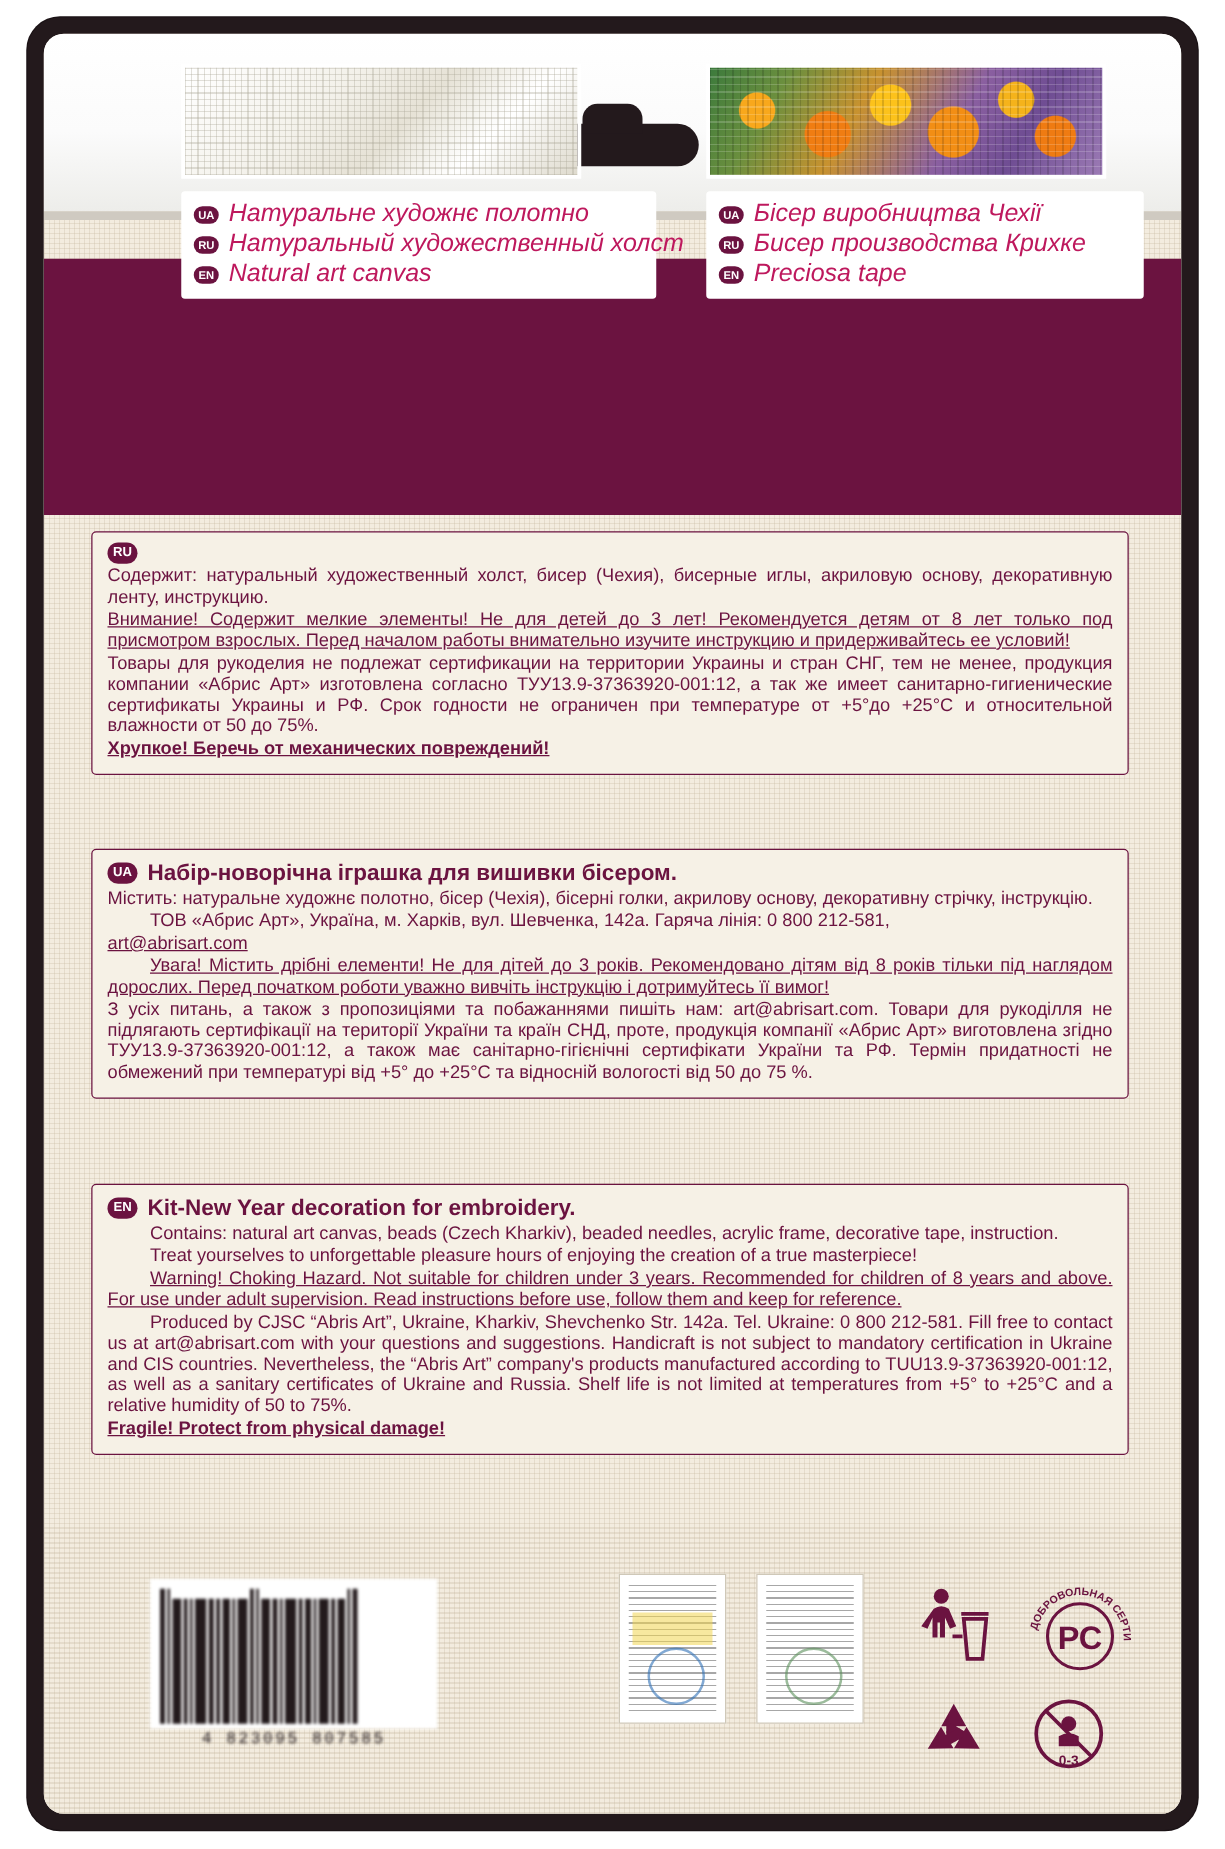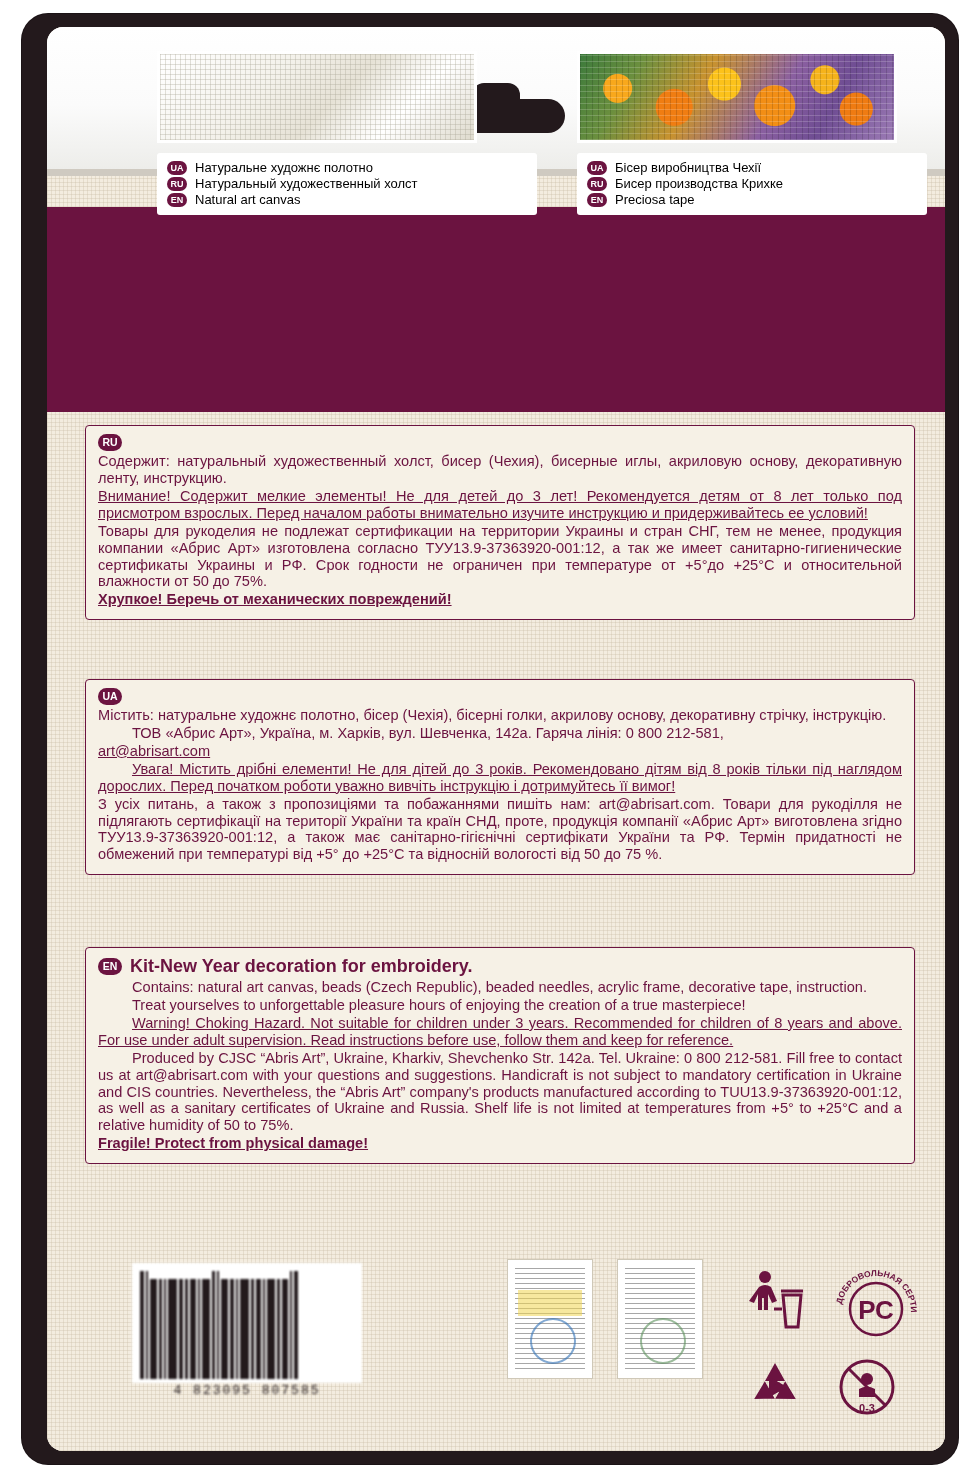--- a/index.html
+++ b/index.html
@@ -31,21 +31,20 @@
   }
   .pkg-inner {
     position: absolute;
     left: 13px;
     top: 13px;
     right: 13px;
     bottom: 13px;
     background: #f2ece0;
     border-radius: 16px;
     overflow: hidden;
-    margin-left: 12px;
   }
 
   
   .hanger {
     position: absolute;
     left: 0;
     top: 0;
     width: 100%;
     height: 142px;
     background: linear-gradient(180deg, #ffffff 0%, #fbfbfb 55%, #ededea 100%);
@@ -167,22 +166,23 @@
     background: #6b1340;
     color: #ffffff;
     font-size: 9px;
     font-weight: bold;
     text-align: center;
     line-height: 14px;
     margin-right: 8px;
     flex: none;
   }
   .cap-text {
-    font-size: 13px;
-    color: #000000;
+    font-size: 20px;
+    color: #be185d;
+    font-style: italic;
   }
   .feature.left { left: 110px; }
   .feature.right { left: 530px; }
   .feature.right .caption { width: 350px; }
 
   
   .block {
     position: absolute;
     left: 38px;
     width: 830px;
@@ -371,37 +371,38 @@
           <p>Содержит: натуральный художественный холст, бисер (Чехия), бисерные иглы, акриловую основу, декоративную ленту, инструкцию.</p>
           <p class="u">Внимание! Содержит мелкие элементы! Не для детей до 3 лет! Рекомендуется детям от 8 лет только под присмотром взрослых. Перед началом работы внимательно изучите инструкцию и придерживайтесь ее условий!</p>
           <p>Товары для рукоделия не подлежат сертификации на территории Украины и стран СНГ, тем не менее, продукция компании «Абрис Арт» изготовлена согласно ТУУ13.9-37363920-001:12, а так же имеет санитарно-гигиенические сертификаты Украины и РФ. Срок годности не ограничен при температуре от +5°до +25°С и относительной влажности от 50 до 75%.</p>
           <p class="u b">Хрупкое! Беречь от механических повреждений!</p>
         </div>
       </div>
 
       <div class="block block-ua">
         <div class="blk-title">
           <span class="lang-big">UA</span>
+          <span class="title-text">Набір-новорічна іграшка для вишивки бісером.</span>
         </div>
         <div class="body">
           <p>Містить: натуральне художнє полотно, бісер (Чехія), бісерні голки, акрилову основу, декоративну стрічку, інструкцію.</p>
           <p class="ind">ТОВ «Абрис Арт», Україна, м. Харків, вул. Шевченка, 142а. Гаряча лінія: 0 800 212-581,</p>
           <p class="u">art@abrisart.com</p>
           <p class="u ind">Увага! Містить дрібні елементи! Не для дітей до 3 років. Рекомендовано дітям від 8 років тільки під наглядом дорослих.   Перед початком роботи уважно вивчіть інструкцію і дотримуйтесь її вимог!</p>
           <p>З усіх питань, а також з пропозиціями та побажаннями пишіть нам: art@abrisart.com. Товари для рукоділля не підлягають сертифікації на території України та країн СНД, проте, продукція компанії «Абрис Арт» виготовлена згідно ТУУ13.9-37363920-001:12, а також має санітарно-гігієнічні сертифікати України та РФ. Термін придатності не обмежений при температурі від +5° до +25°С та відносній вологості від 50 до 75 %.</p>
         </div>
       </div>
 
       <div class="block block-en">
         <div class="blk-title">
           <span class="lang-big">EN</span>
           <span class="title-text">Kit-New Year decoration for embroidery.</span>
         </div>
         <div class="body">
-          <p class="ind">Contains: natural art canvas, beads (Czech Republic), beaded needles, acrylic frame, decorative tape,  instruction.</p>
+          <p class="ind">Contains: natural art canvas, beads (Czech Kharkiv), beaded needles, acrylic frame, decorative tape,  instruction.</p>
           <p class="ind">Treat yourselves to unforgettable pleasure hours of enjoying the creation of a true masterpiece!</p>
           <p class="u ind">Warning! Choking Hazard. Not suitable for children under 3 years. Recommended for children of 8 years and above. For use under adult supervision. Read instructions before use, follow them and keep for reference.</p>
           <p class="ind">Produced by  CJSC “Abris Art”, Ukraine, Kharkiv,  Shevchenko  Str. 142a. Tel. Ukraine: 0 800 212-581.  Fill free to contact us at art@abrisart.com  with  your  questions  and  suggestions. Handicraft is not subject to mandatory certification in Ukraine and CIS countries. Nevertheless, the “Abris Art” company's products manufactured according to TUU13.9-37363920-001:12, as well as a sanitary certificates of Ukraine and Russia. Shelf life is not limited at temperatures from +5° to +25°C and a relative humidity of 50 to 75%.</p>
           <p class="u b">Fragile!  Protect  from  physical  damage!</p>
         </div>
       </div>
 
       <div class="bottom">
         <div class="barcode">
           <span class="bc-bar" style="width:4px;height:108px"></span>

